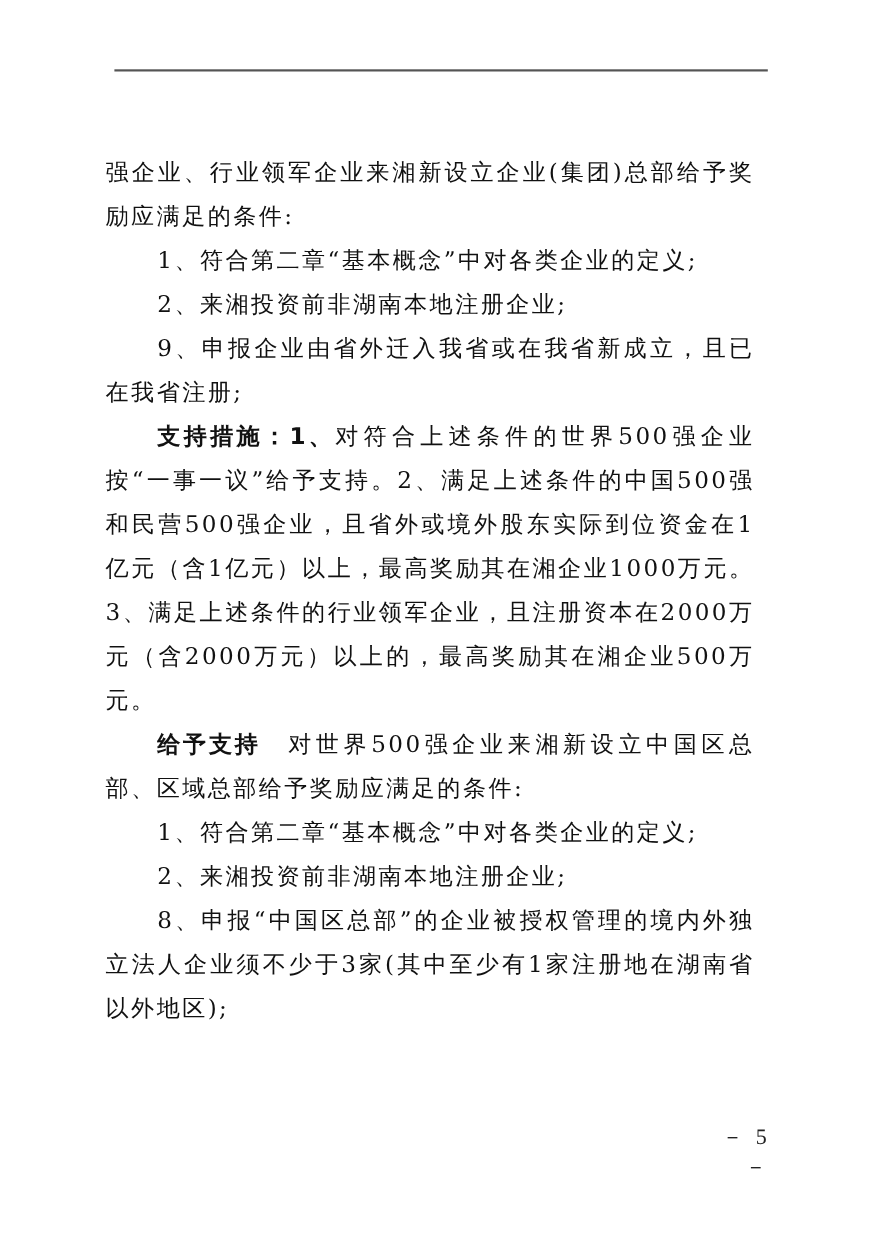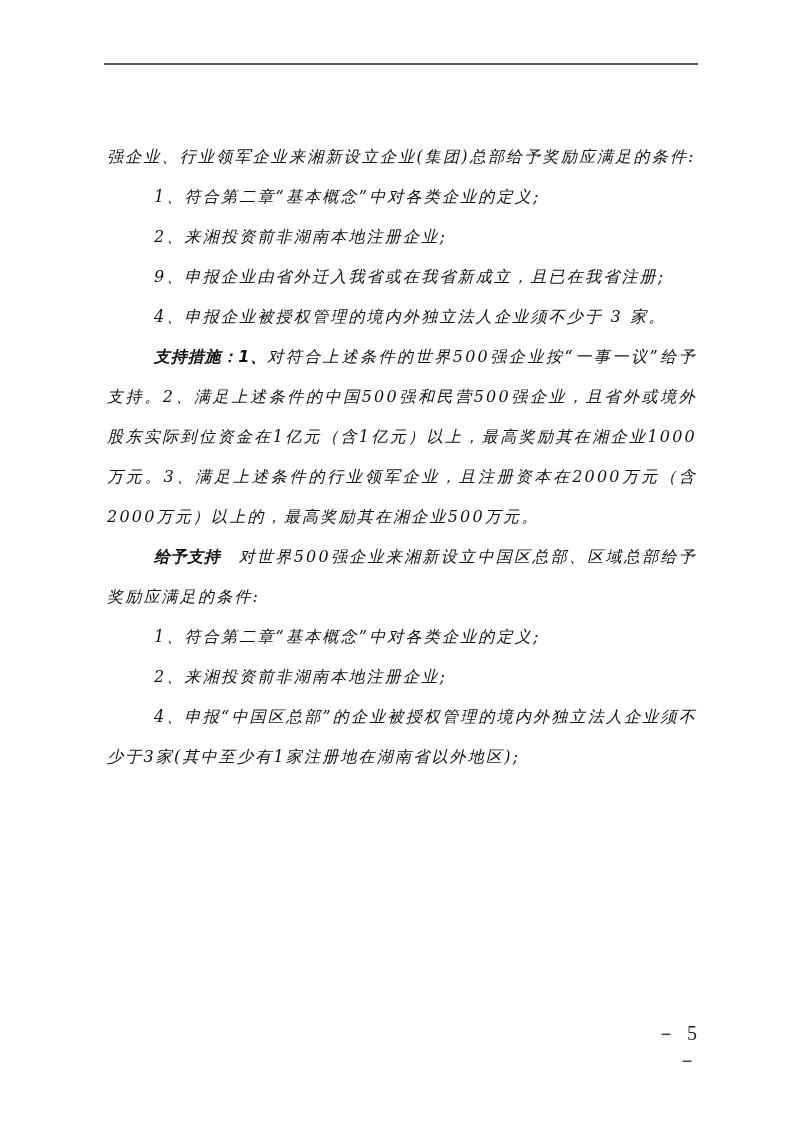--- a/index.html
+++ b/index.html
@@ -3,26 +3,25 @@
   <meta charset="utf-8">
   <style>
     html, body { margin: 0; padding: 0; background: #ffffff; }
     body { width: 793px; height: 1123px; position: relative; overflow: hidden; }
     .page { position: absolute; left: 0; top: 0; width: 793px; height: 1123px; background: #fff; }
     .header-rule {
       position: absolute; left: 104px; top: 63px; width: 594px; height: 2px;
       background: #555555;
     }
     .body-text {
-      position: absolute; left: 107px; top: 137px; width: 590px;
+      position: absolute; left: 96px; top: 137px; width: 590px;
       font-family: "DejaVu Serif", "Liberation Serif", serif;
-      font-size: 16px; line-height: 40px; color: #111111;
+      font-size: 21px; line-height: 40px; color: #111111;
       letter-spacing: 2.2px;
       text-align: justify;
-      font-style: italic;
     }
     .body-text p { margin: 0; }
     .indent { text-indent: 47px; }
     .bold { font-family: "DejaVu Sans", "Liberation Sans", sans-serif; font-weight: bold; letter-spacing: 0.5px; }
     .page-number {
       position: absolute; left: 640px; top: 1020px; width: 60px; text-align: right;
       font-family: "Liberation Serif", "DejaVu Serif", serif; font-size: 20px; color: #222;
       letter-spacing: 3px;
     }
   </style>
@@ -30,22 +29,21 @@
 <body>
 
 <div class="page">
   <div class="header-rule"></div>
 
   <div class="body-text">
     <p>强企业、行业领军企业来湘新设立企业(集团)总部给予奖励应满足的条件:</p>
     <p class="indent">1、符合第二章“基本概念”中对各类企业的定义;</p>
     <p class="indent">2、来湘投资前非湖南本地注册企业;</p>
     <p class="indent">9、申报企业由省外迁入我省或在我省新成立，且已在我省注册;</p>
-    <p class="indent">4、申报企业被授权管理的境内外独立法人企业须不少于 3 家。</p>
     <p class="indent"><span class="bold">支持措施：1、</span><span>对符合上述条件的世界500强企业按“一事一议”给予支持。2、满足上述条件的中国500强和民营500强企业，且省外或境外股东实际到位资金在1亿元（含1亿元）以上，最高奖励其在湘企业1000万元。3、满足上述条件的行业领军企业，且注册资本在2000万元（含2000万元）以上的，最高奖励其在湘企业500万元。</span></p>
     <p class="indent"><span class="bold">给予支持</span><span>　对世界500强企业来湘新设立中国区总部、区域总部给予奖励应满足的条件:</span></p>
     <p class="indent">1、符合第二章“基本概念”中对各类企业的定义;</p>
     <p class="indent">2、来湘投资前非湖南本地注册企业;</p>
-    <p class="indent">4、申报“中国区总部”的企业被授权管理的境内外独立法人企业须不少于3家(其中至少有1家注册地在湖南省以外地区);</p>
+    <p class="indent">8、申报“中国区总部”的企业被授权管理的境内外独立法人企业须不少于3家(其中至少有1家注册地在湖南省以外地区);</p>
   </div>
 
   <div class="page-number">－ 5 －</div>
 </div>
 
 </body></html>

